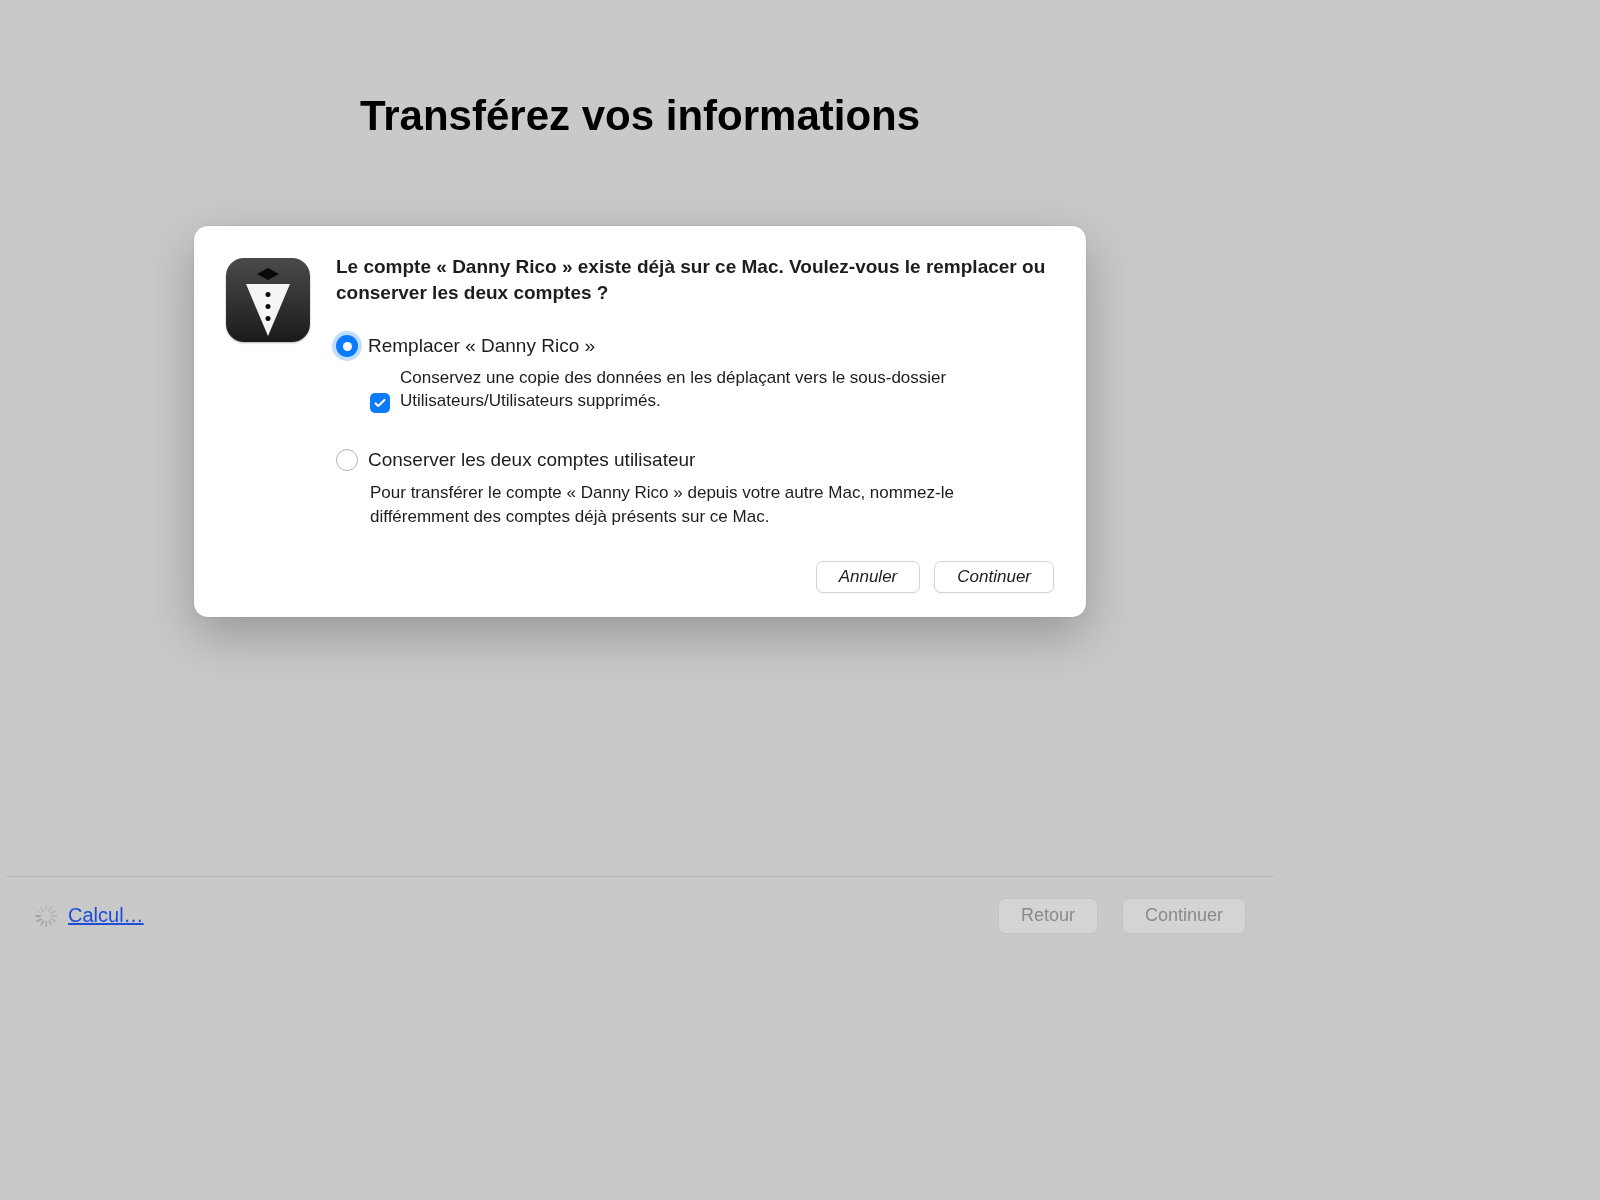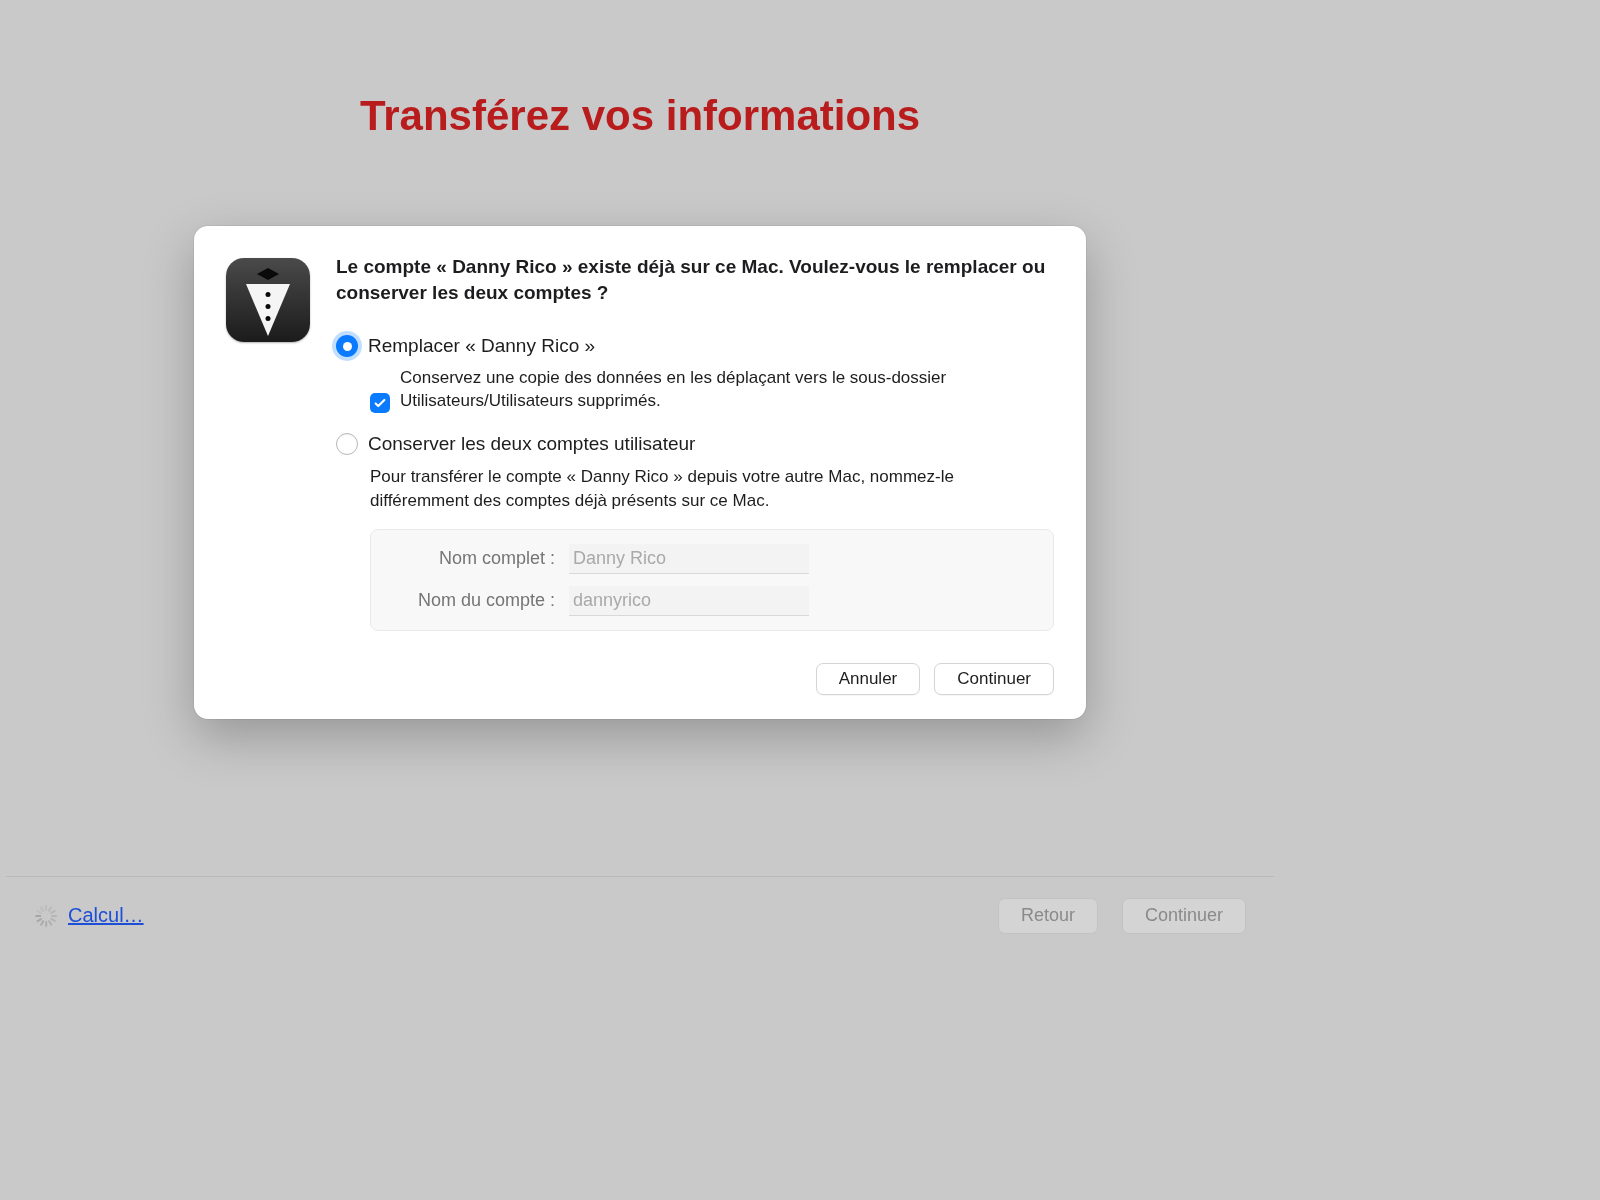--- a/index.html
+++ b/index.html
@@ -15,21 +15,21 @@
     .backdrop {
       position: absolute;
       inset: 6px;
       background: #c9c9c9;
       border-radius: 10px;
     }
     .page-title {
       text-align: center;
       font-size: 42px;
       font-weight: 700;
-      color: #b91c1c;
+      color: #000000;
       padding-top: 86px;
     }
     .page-subtitle {
       text-align: center;
       font-size: 19px;
       color: #787878;
       margin-top: 22px;
     }
     .modal {
       position: absolute;
@@ -117,21 +117,21 @@
       font-weight: 700;
       color: #1d1d1f;
       line-height: 1.35;
     }
     .option {
       display: flex;
       align-items: flex-start;
       gap: 10px;
       margin-top: 30px;
     }
-    .option2 { margin-top: 20px; }
+    .option2 { margin-top: 36px; }
     .radio-outer {
       width: 22px;
       height: 22px;
       flex-shrink: 0;
       border-radius: 50%;
       background: #fff;
       border: 1px solid #b8b8b8;
       display: flex;
       align-items: center;
       justify-content: center;
@@ -226,20 +226,21 @@
     .btn {
       height: 32px;
       padding: 0 22px;
       font-size: 17px;
       color: #1d1d1f;
       background: #fff;
       border: 1px solid #d4d4d4;
       border-radius: 7px;
       cursor: pointer;
       box-shadow: 0 1px 1px rgba(0,0,0,0.04);
+      font-style: italic;
     }
     .footer {
       position: absolute;
       bottom: 0;
       left: 0;
       right: 0;
       height: 78px;
       border-top: 1px solid #b8b8b8;
       display: flex;
       align-items: center;
@@ -320,30 +321,20 @@
           <div class="sub-check-text">Conservez une copie des données en les déplaçant vers le sous-dossier Utilisateurs/Utilisateurs supprimés.</div>
         </div>
 
         <div class="option option2">
           <div class="radio-outer"></div>
           <div class="option-label">Conserver les deux comptes utilisateur</div>
         </div>
 
         <div class="helper-text">Pour transférer le compte « Danny Rico » depuis votre autre Mac, nommez-le différemment des comptes déjà présents sur ce Mac.</div>
 
-        <div class="form-box">
-          <div class="form-row">
-            <div class="form-label">Nom complet :</div>
-            <input class="form-input" type="text" disabled="" placeholder="Danny Rico" style="">
-          </div>
-          <div class="form-row">
-            <div class="form-label">Nom du compte :</div>
-            <input class="form-input" type="text" disabled="" placeholder="dannyrico" style="">
-          </div>
-        </div>
 
         <div class="modal-buttons">
           <button class="btn">Annuler</button>
           <button class="btn">Continuer</button>
         </div>
       </div>
     </div>
   </div>
 
   <div class="footer">

